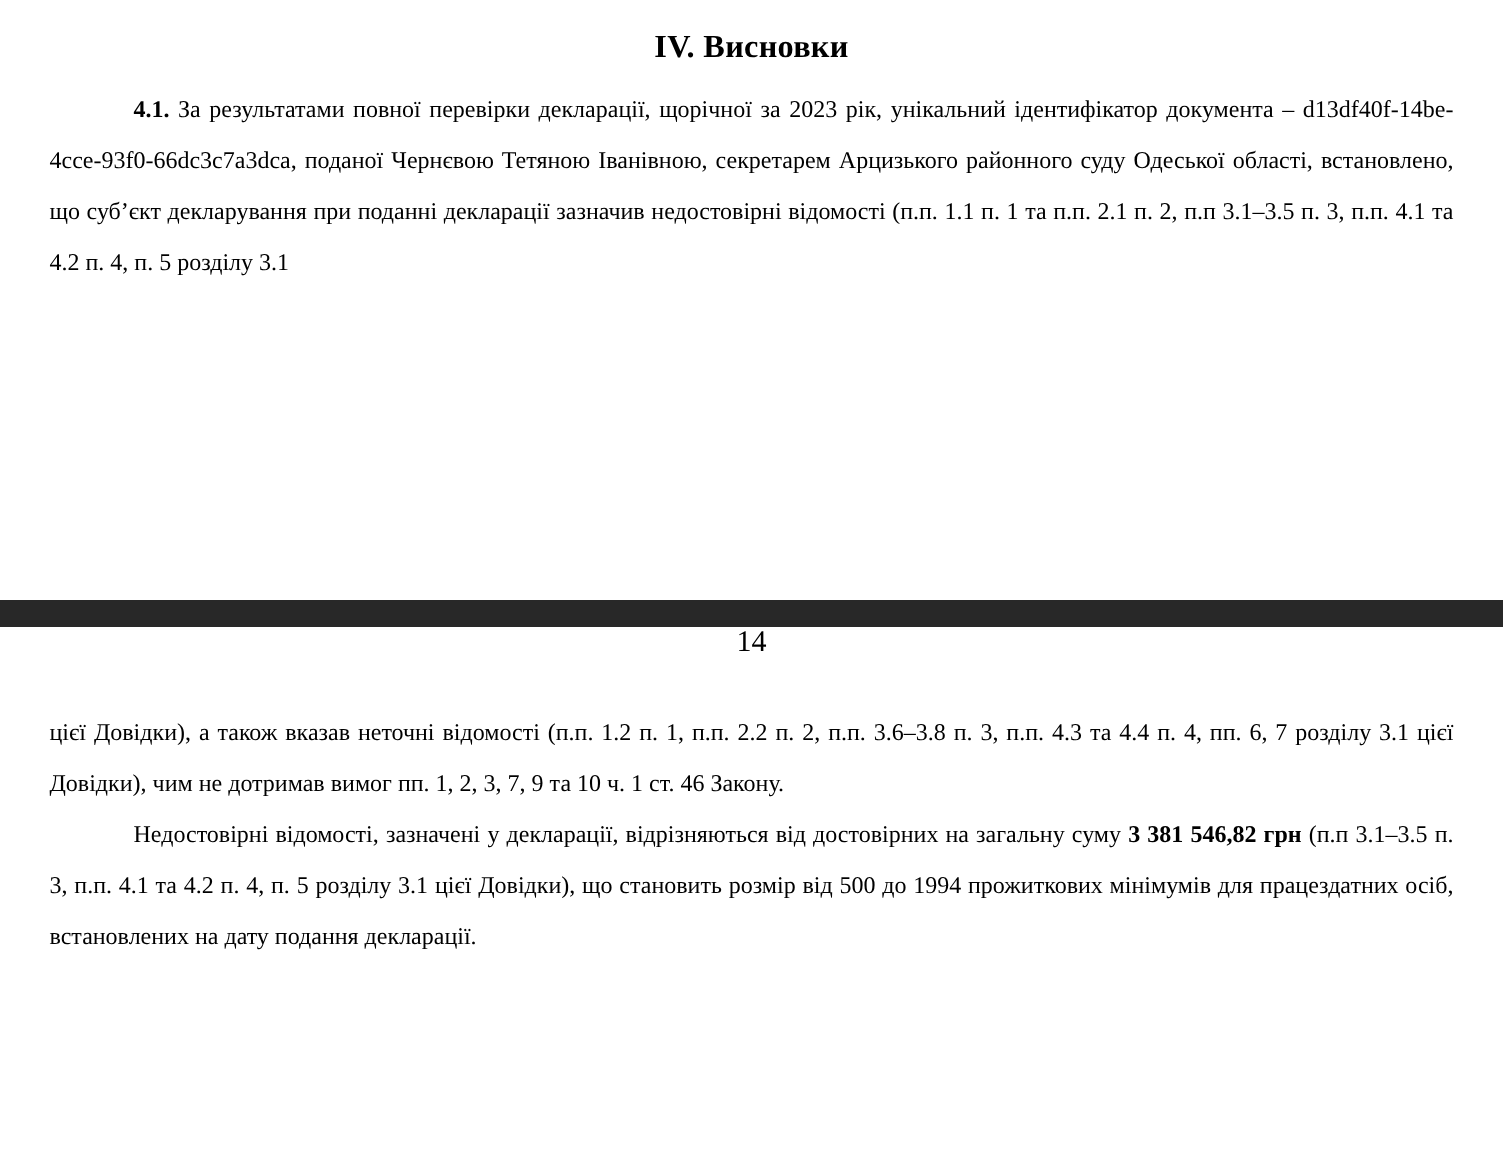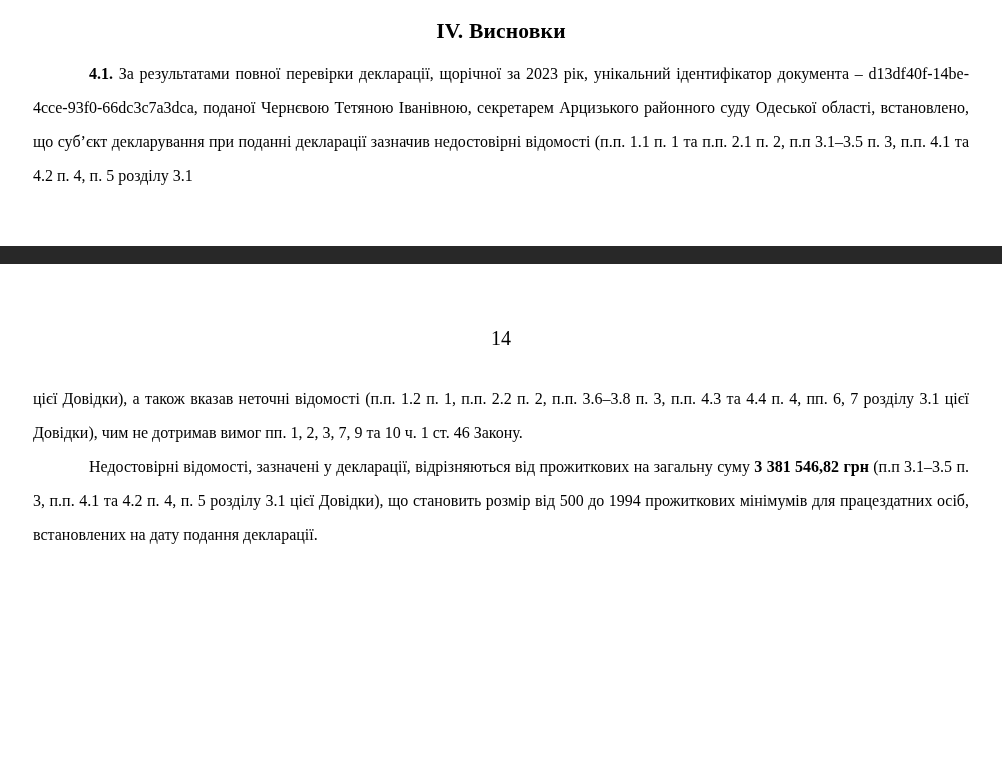--- a/index.html
+++ b/index.html
@@ -11,21 +11,21 @@
     width: 1002px;
     height: 768px;
     font-family: "Liberation Serif", "DejaVu Serif", serif;
     color: #000000;
     overflow: hidden;
   }
 
   
   #page-one {
     position: relative;
-    height: 246px;
+    height: 400px;
     padding: 0;
     box-sizing: border-box;
     border-radius: 32px;
   }
 
   .doc-title {
     text-align: center;
     font-weight: bold;
     font-size: 21.5px;
     letter-spacing: 0.2px;
@@ -64,21 +64,20 @@
 
   
   #page-two {
     position: relative;
     height: 404px;
     box-sizing: border-box;
   }
   .page-number {
     text-align: center;
     font-size: 20px;
-    padding-top: 64px;
     line-height: 1;
   }
   #page-two .body-col {
     margin-top: 34px;
   }
   p.para + p.para { margin-top: 0; }
   p.spaced { margin-top: 21px; }
 </style>
 </head>
 <body>
@@ -98,18 +97,18 @@
 <div id="scan-divider"></div>
 
 <section id="page-two">
 
   <div class="page-number">14</div>
 
   <div class="body-col">
 
     <p class="para"><span>цієї Довідки), а також вказав неточні відомості (п.п. 1.2 п. 1, п.п. 2.2 п. 2, п.п. 3.6–3.8 п. 3, п.п. 4.3 та 4.4 п. 4, пп. 6, 7 розділу 3.1 цієї Довідки), чим не дотримав вимог пп. 1, 2, 3, 7, 9 та 10 ч. 1 ст. 46 Закону.</span></p>
 
-    <p class="para indent spaced"><span>Недостовірні відомості, зазначені у декларації, відрізняються від прожиткових на загальну суму </span><span class="b">3 381 546,82 грн</span><span> (п.п 3.1–3.5 п. 3, п.п. 4.1 та 4.2 п. 4, п. 5 розділу 3.1 цієї Довідки), що становить розмір від 500 до 1994 прожиткових мінімумів для працездатних осіб, встановлених на дату подання декларації.</span></p>
+    <p class="para indent spaced"><span>Недостовірні відомості, зазначені у декларації, відрізняються від достовірних на загальну суму </span><span class="b">3 381 546,82 грн</span><span> (п.п 3.1–3.5 п. 3, п.п. 4.1 та 4.2 п. 4, п. 5 розділу 3.1 цієї Довідки), що становить розмір від 500 до 1994 прожиткових мінімумів для працездатних осіб, встановлених на дату подання декларації.</span></p>
 
 
   </div>
 
 </section>
 
 </body></html>

